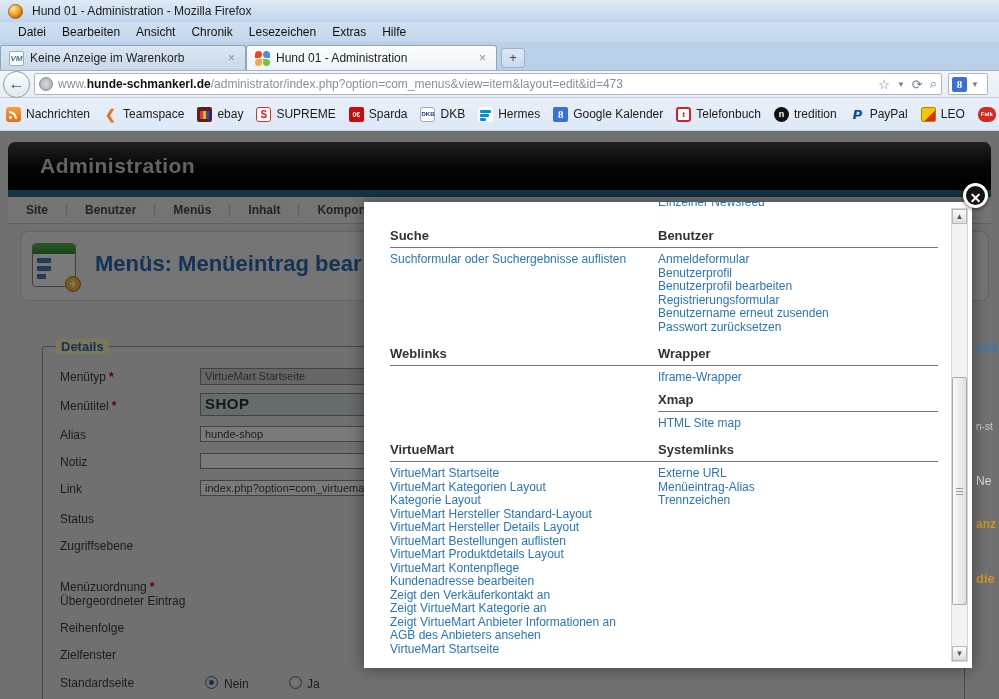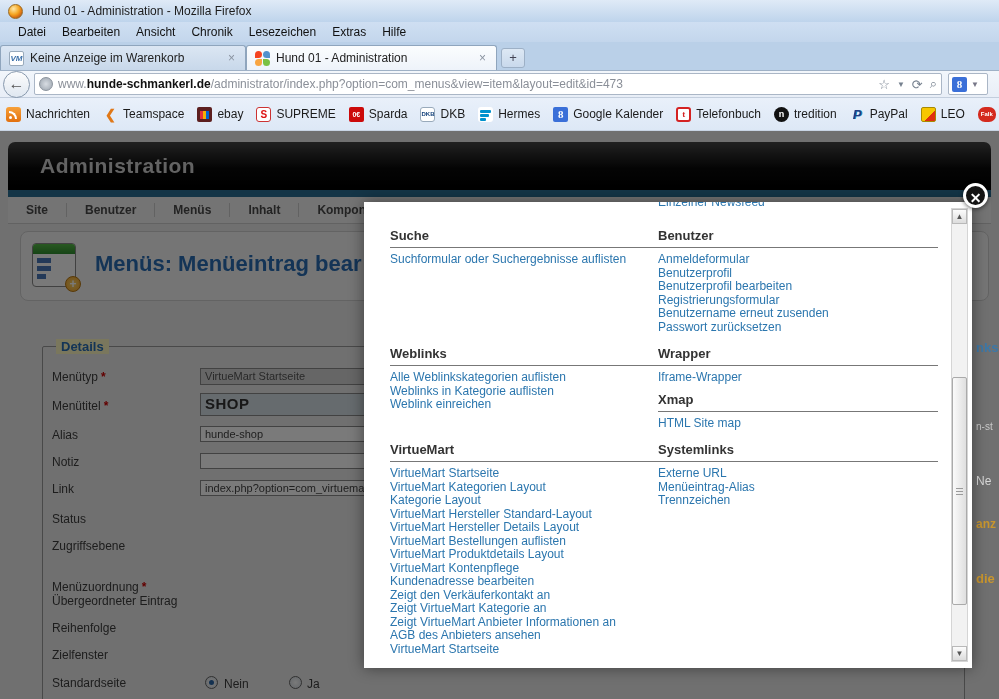--- a/index.html
+++ b/index.html
@@ -86,21 +86,21 @@
   .pg-icon .bar { position:absolute; left:0; top:0; right:0; height:10px; background:linear-gradient(#57b947,#2f8f2f); border-radius:3px 3px 0 0; }
   .pg-icon .r1,.pg-icon .r2,.pg-icon .r3 { position:absolute; left:4px; height:5px; width:14px; background:#4a78b8; }
   .pg-icon .r1{top:14px;} .pg-icon .r2{top:22px;} .pg-icon .r3{top:30px; width:9px;}
   .pg-icon .plus { position:absolute; right:-6px; bottom:-6px; width:16px; height:16px; border-radius:50%;
     background:radial-gradient(#ffd76e,#f0a126); border:1px solid #b97810; color:#fff; font:bold 12px/14px "Liberation Sans",sans-serif; text-align:center; }
   .pg-title { position:absolute; left:95px; top:120px; font-size:22px; font-weight:bold; color:#2a6eb5; white-space:nowrap; }
 
   .fieldset { position:absolute; left:42px; top:215px; width:923px; height:372px; border:1px solid #999; border-radius:2px; }
   .legend { position:absolute; left:56px; top:208px; background:#fef9c3; padding:0 5px; font-size:13px; font-weight:bold; color:#2a6eb5; }
 
-  .flabel { position:absolute; left:52px; font-size:12px; color:#3d3d3d; white-space:nowrap; }
+  .flabel { position:absolute; left:60px; font-size:12px; color:#3d3d3d; white-space:nowrap; }
   .req { color:#cc0000; font-weight:bold; margin-left:3px; }
   .finput { position:absolute; left:200px; width:252px; border:1px solid #8a8a8a; background:#fff; font-size:11px; color:#444; padding:1px 4px; white-space:nowrap; overflow:hidden; }
   .finput.ro { background:#d6d6d6; color:#555; }
   .finput.big { background:#d6dfe5; font-size:15px; font-weight:bold; color:#333; letter-spacing:0.5px; }
   .radio { position:absolute; width:13px; height:13px; border-radius:50%; border:1px solid #666; background:radial-gradient(#fff,#cfd6dd); }
   .radio.sel::after { content:""; position:absolute; inset:3px; border-radius:50%; background:#2a66a8; }
   .rlabel { position:absolute; font-size:12px; color:#3d3d3d; }
 
   .frag { position:absolute; left:976px; z-index:6; white-space:nowrap; }
 
@@ -320,25 +320,20 @@
 
     <div class="mcol left">
       <div class="msection" style="top:26px;">
         <div class="mhead">Suche</div>
         <ul class="mlinks">
             <li>Suchformular oder Suchergebnisse auflisten</li>
           </ul>
       </div>
       <div class="msection" style="top:144px;">
         <div class="mhead">Weblinks</div>
-        <ul class="mlinks">
-            <li>Alle Weblinkskategorien auflisten</li>
-            <li>Weblinks in Kategorie auflisten</li>
-            <li>Weblink einreichen</li>
-          </ul>
       </div>
       <div class="msection" style="top:240px;">
         <div class="mhead">VirtueMart</div>
         <ul class="mlinks">
             <li>VirtueMart Startseite</li>
             <li>VirtueMart Kategorien Layout</li>
             <li>Kategorie Layout</li>
             <li>VirtueMart Hersteller Standard-Layout</li>
             <li>VirtueMart Hersteller Details Layout</li>
             <li>VirtueMart Bestellungen auflisten</li>

